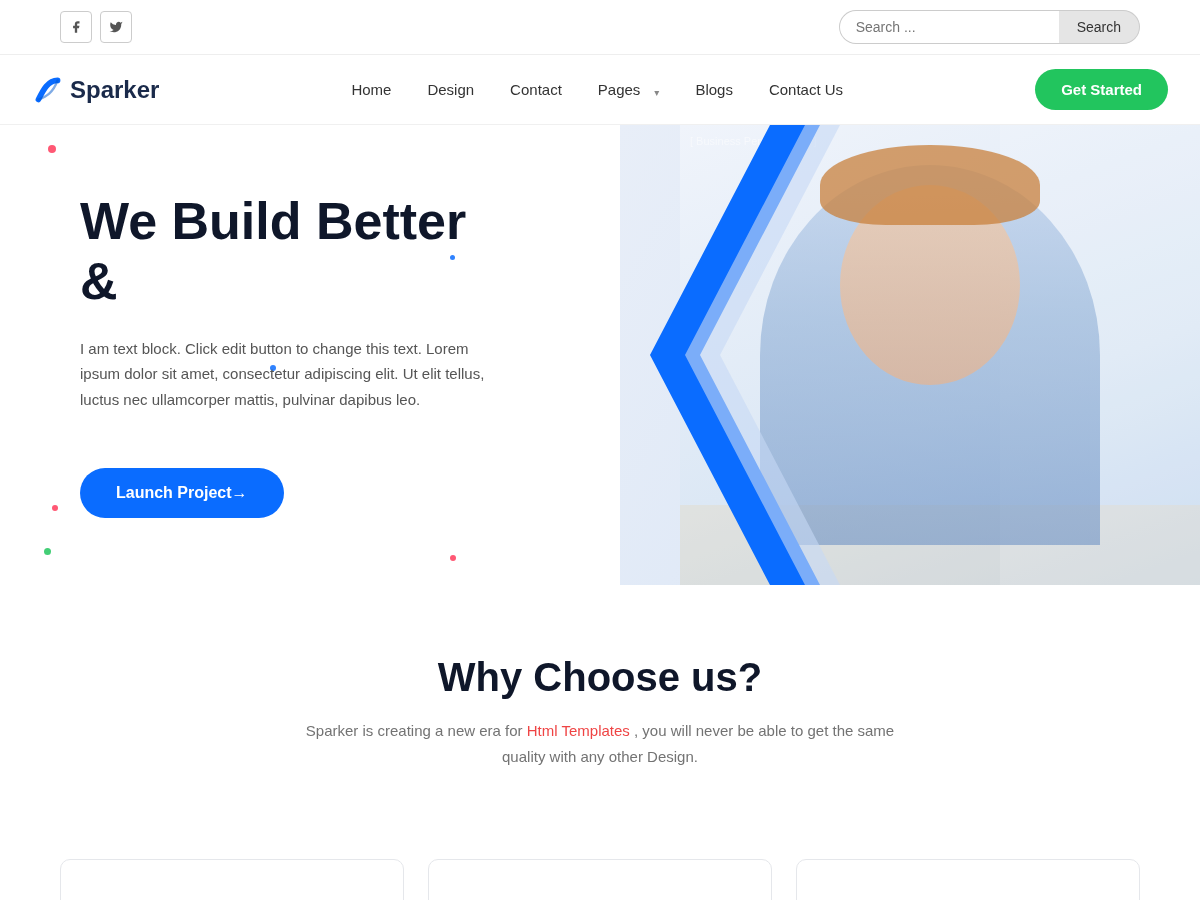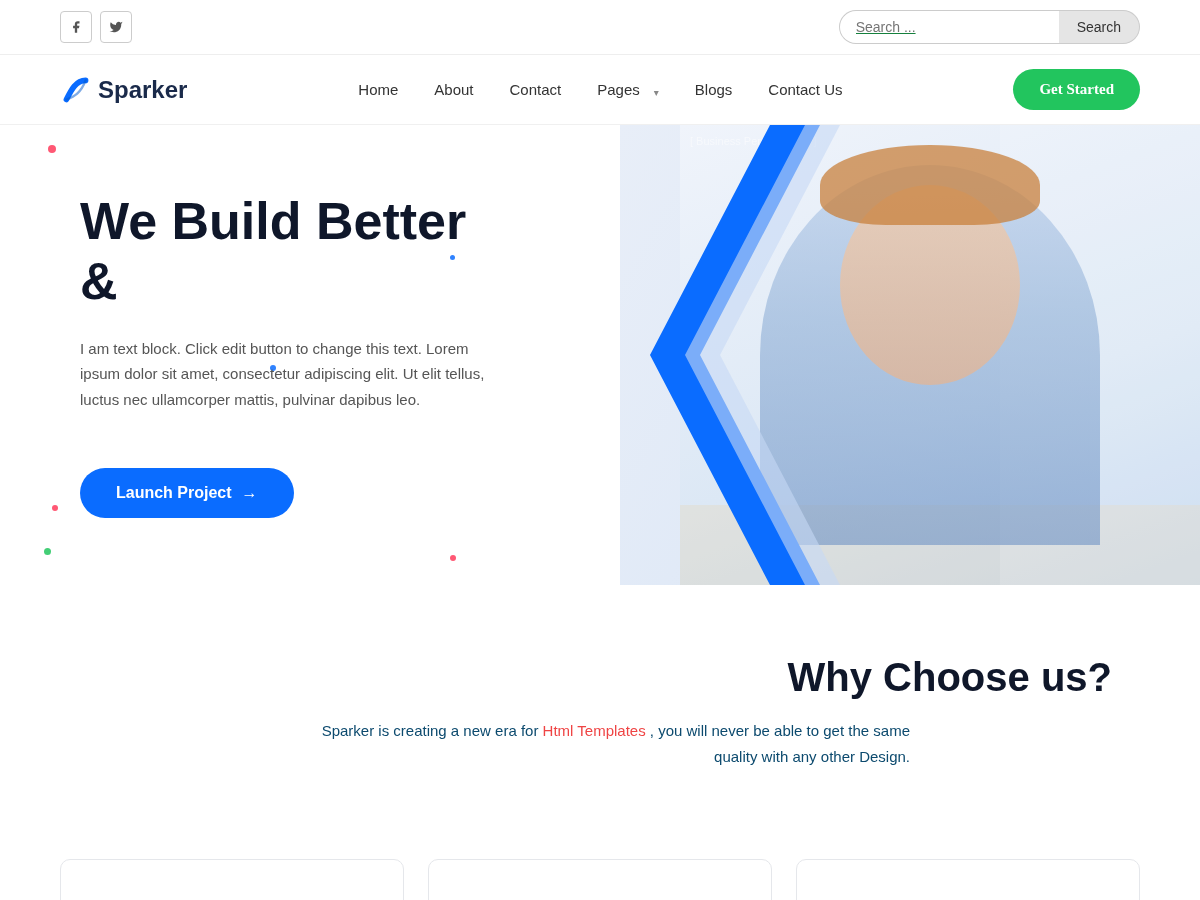--- a/index.html
+++ b/index.html
@@ -36,39 +36,38 @@
     }
     .search-input {
       border: 1px solid #ccc;
       border-right: none;
       border-radius: 20px 0 0 20px;
       padding: 8px 16px;
       font-size: 14px;
       width: 220px;
       outline: none;
       color: #15803d;
-      text-decoration: underline;
     }
     .search-btn {
       border: 1px solid #ccc;
       border-left: none;
       border-radius: 0 20px 20px 0;
       padding: 8px 18px;
       background: #e5e5e5;
       font-size: 14px;
       cursor: pointer;
       color: #333;
     }
 
     
     .navbar {
       display: flex;
       align-items: center;
       justify-content: space-between;
-      padding: 14px 60px;
+      padding: 14px 32px;
       background: #fff;
       border-bottom: 1px solid #f0f0f0;
     }
     .logo {
       display: flex;
       align-items: center;
       gap: 6px;
       font-size: 24px;
       font-weight: 700;
       color: #1a2a4a;
@@ -100,21 +99,20 @@
     }
     .get-started-btn {
       background: #22c55e;
       color: #fff;
       border: none;
       border-radius: 25px;
       padding: 12px 26px;
       font-size: 15px;
       font-weight: 600;
       cursor: pointer;
-      font-family: Liberation Serif, serif;
     }
 
     
     .hero {
       position: relative;
       display: flex;
       align-items: center;
       min-height: 470px;
       background: #fff;
       overflow: hidden;
@@ -143,21 +141,20 @@
       background: #0a6cff;
       color: #fff;
       border: none;
       border-radius: 30px;
       padding: 16px 36px;
       font-size: 16px;
       font-weight: 600;
       cursor: pointer;
       display: inline-flex;
       align-items: center;
-      gap: 10px;
     }
 
     
     .dot {
       position: absolute;
       border-radius: 50%;
       opacity: 0.85;
     }
 
     
@@ -166,37 +163,37 @@
       right: 0;
       top: 0;
       width: 620px;
       height: 100%;
       z-index: 1;
     }
 
     
     .why-section {
       padding: 70px 88px 40px;
-      text-align: right;
+      text-align: center;
       background: #fff;
     }
     .why-title {
       font-size: 40px;
       font-weight: 800;
       color: #0f172a;
       margin-bottom: 18px;
     }
     .why-desc {
       font-size: 15px;
       color: #666;
       max-width: 620px;
       margin: 0 auto 50px;
       line-height: 1.7;
     }
-    .why-desc span { color: #0c4a6e; }
+    .why-desc span { color: #737373; }
 
     
     .cards-row {
       display: flex;
       gap: 24px;
       justify-content: center;
       padding: 0 60px 40px;
     }
     .card {
       flex: 1;
@@ -236,21 +233,21 @@
       <path d="M8 32 C18 28, 26 24, 32 8" stroke="#0057cc" stroke-width="3" stroke-linecap="round" fill="none" opacity="0.5"></path>
     </svg>
     <span>Sparker</span>
   </a>
 
   <ul class="nav-links">
     <li>
       <a href="#">Home</a>
     </li>
     <li>
-      <a href="#">About</a>
+      <a href="#">Design</a>
     </li>
     <li>
       <a href="#">Contact</a>
     </li>
     <li>
       <a href="#" class="pages-link">
         <span>Pages</span>
         <span class="chevron">▾</span>
       </a>
     </li>

